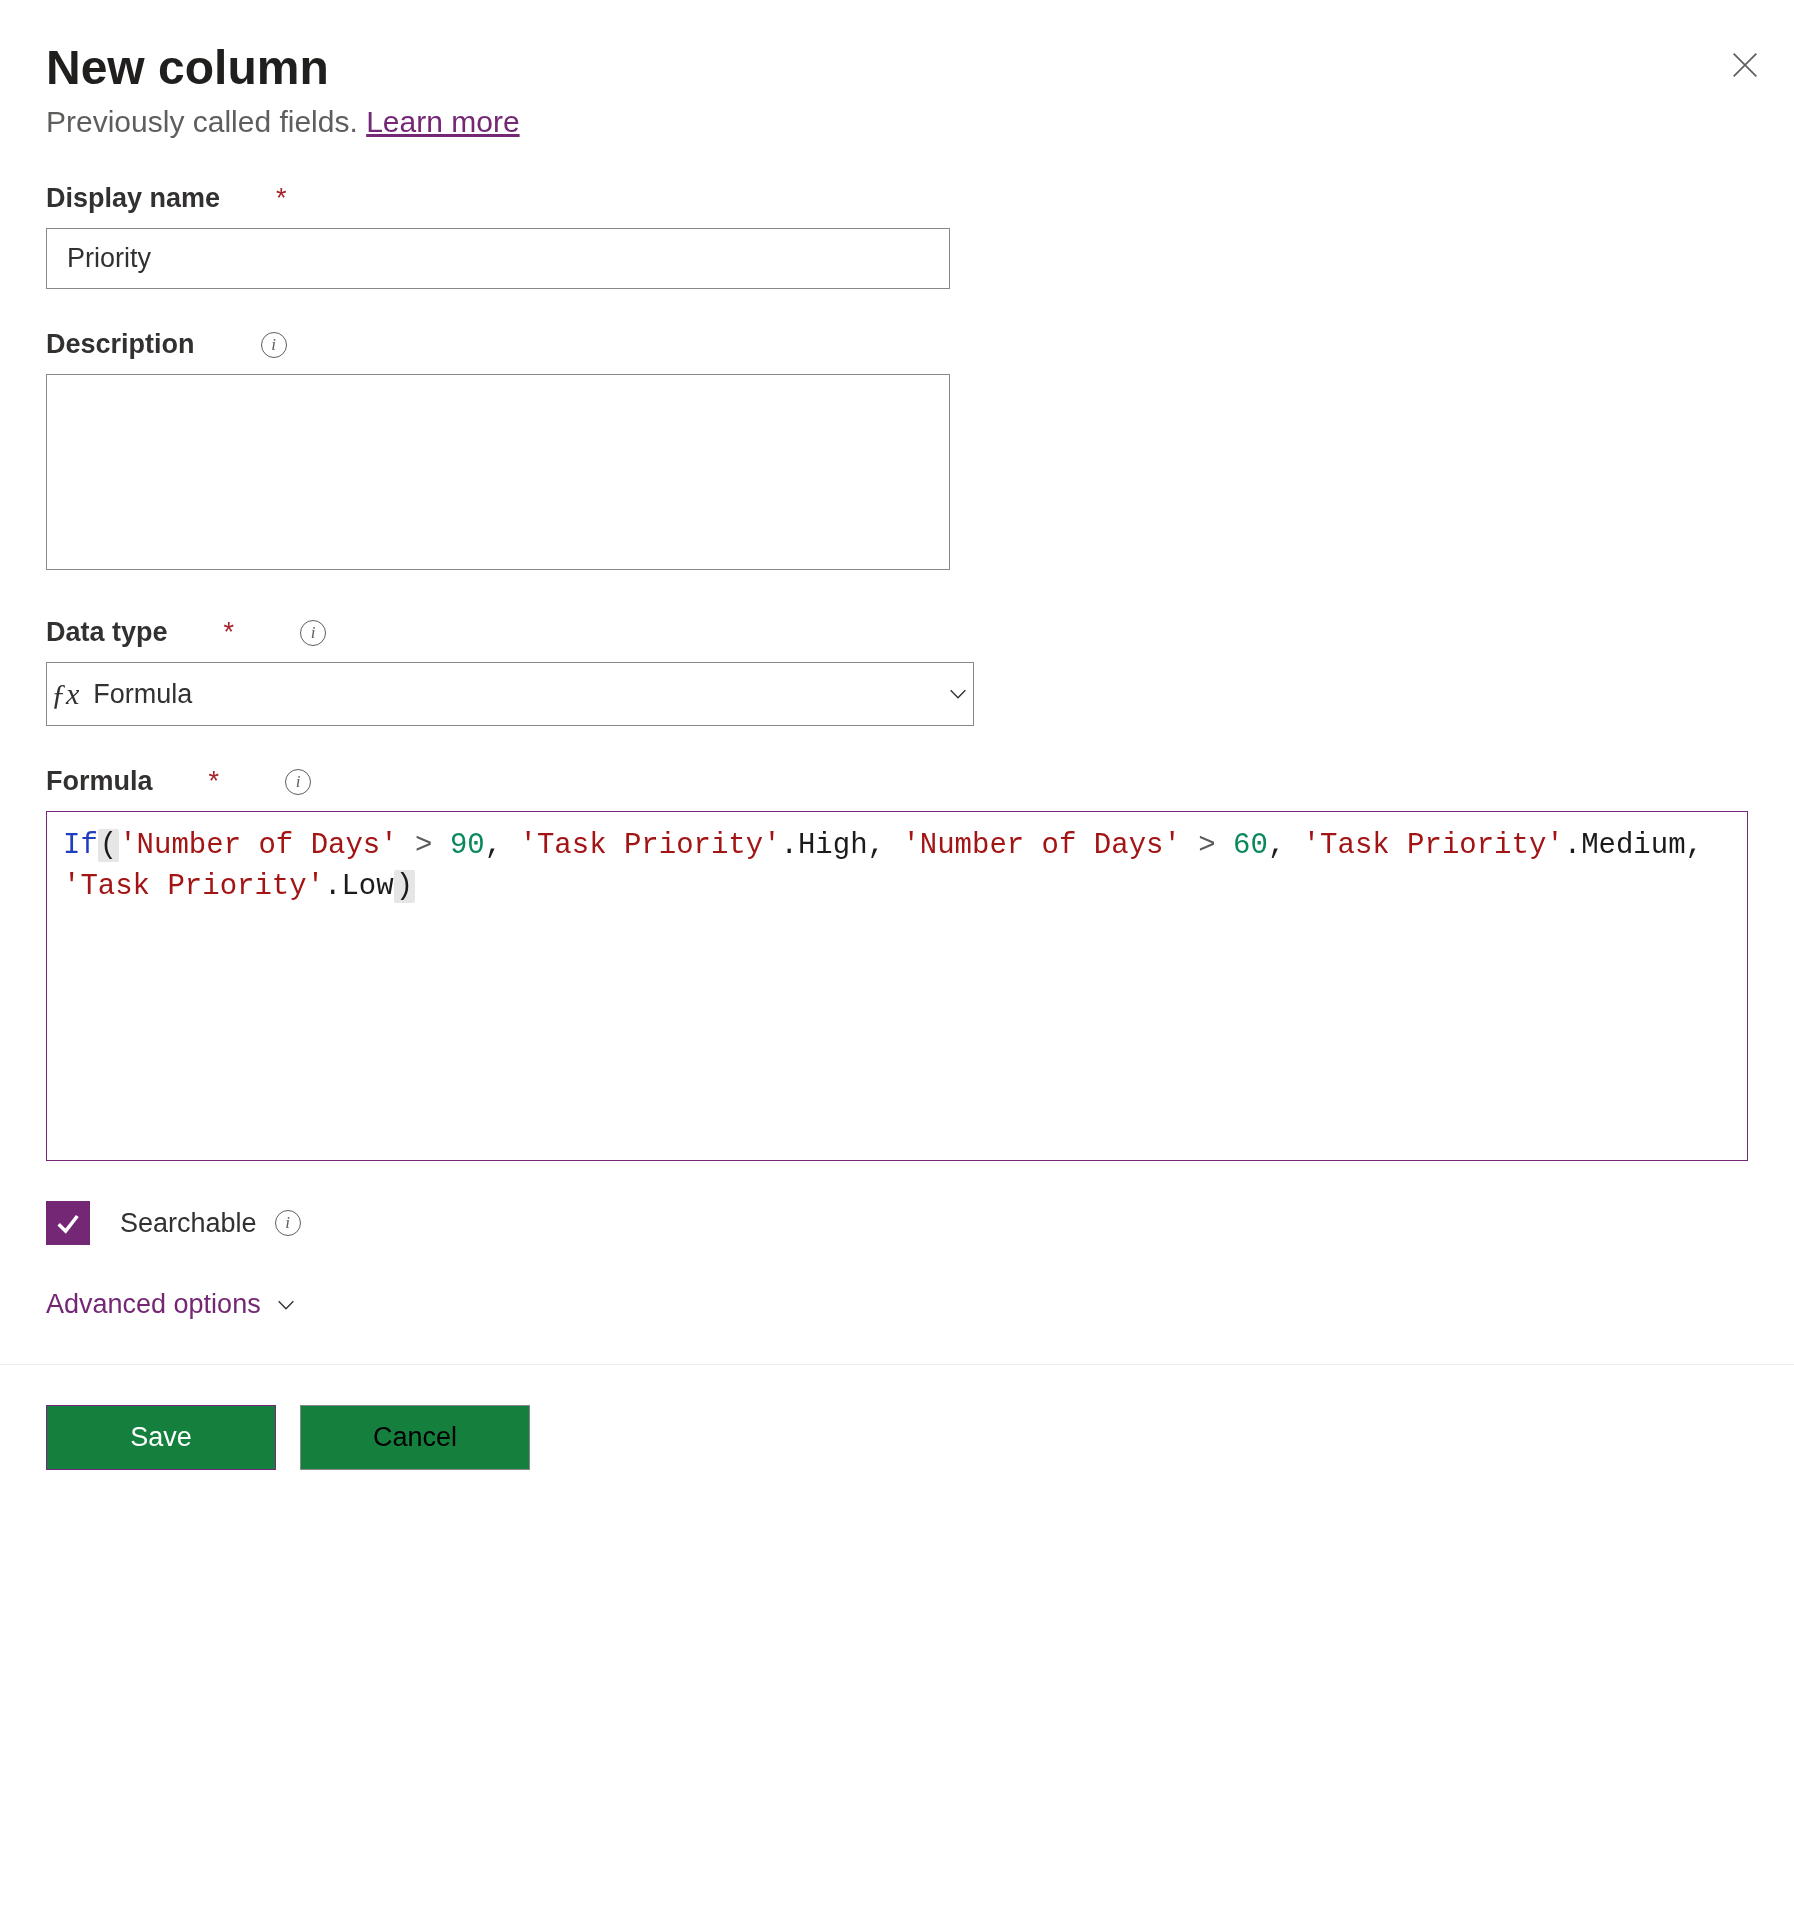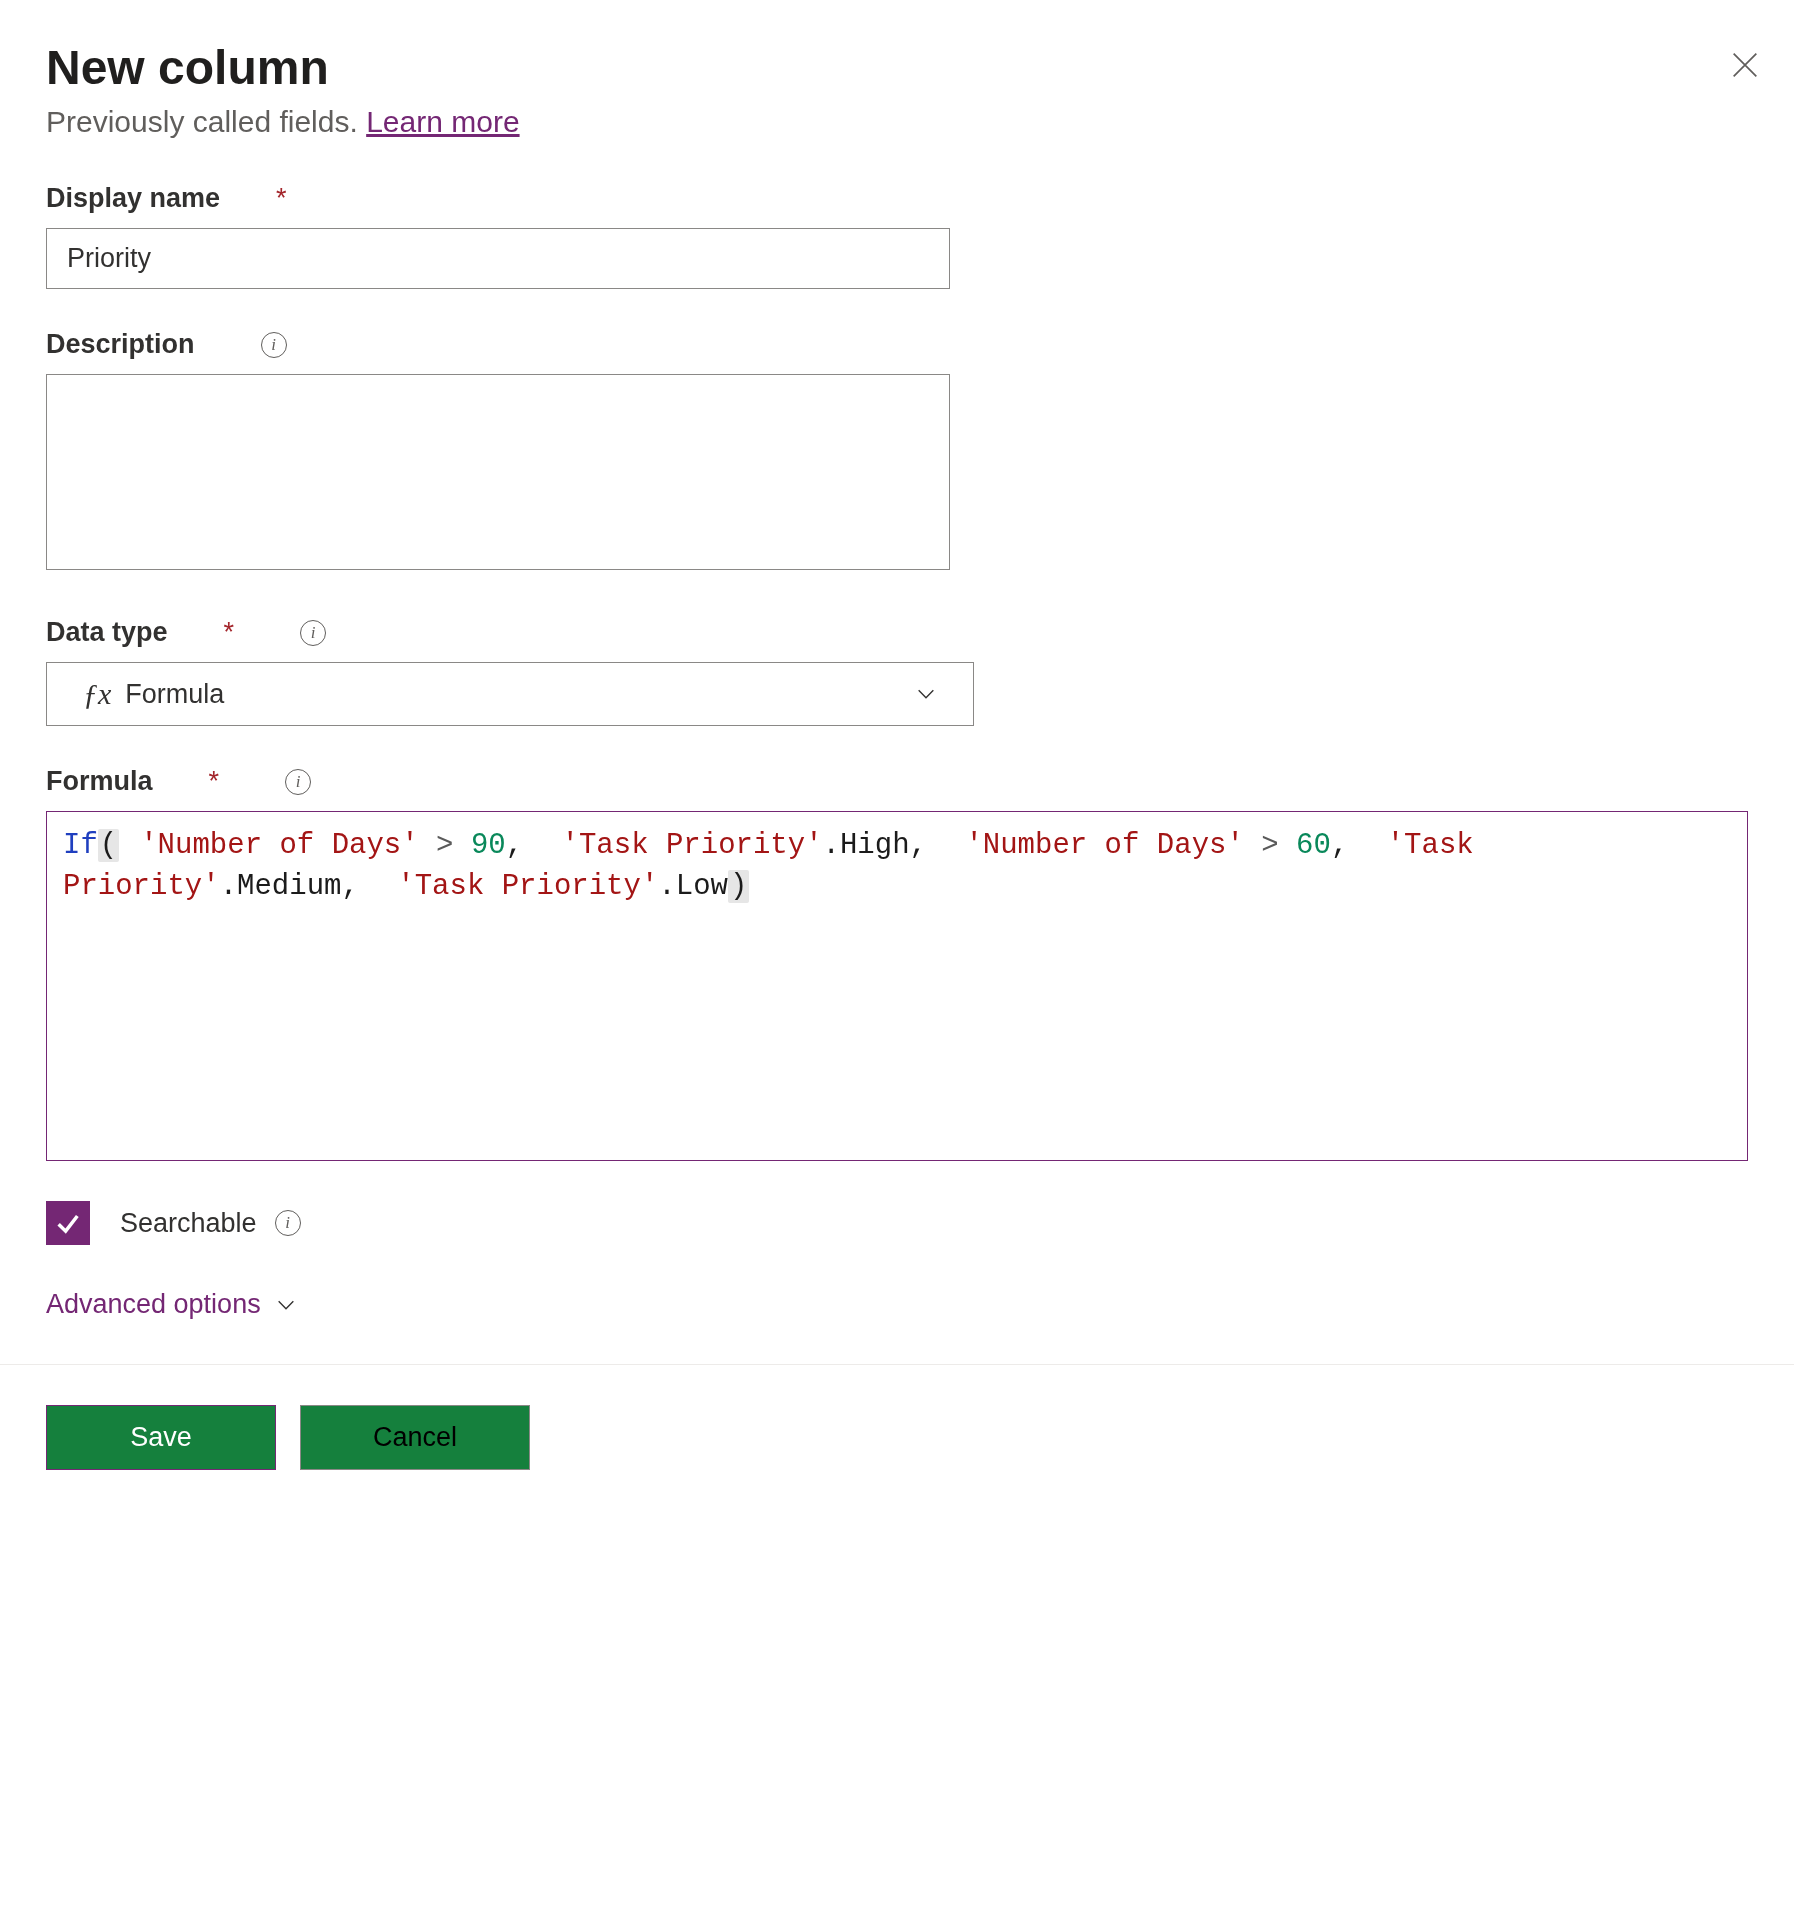--- a/index.html
+++ b/index.html
@@ -70,21 +70,21 @@
     font-size: 27px;
     font-family: inherit;
     color: #323130;
     background: #fff;
   }
   textarea.text-input { height: 196px; resize: none; }
   .select {
     width: 928px;
     max-width: 100%;
     border: 1px solid #8a8886;
-    padding: 14px 36px;
+    padding: 14px 4px;
     font-size: 27px;
     display: flex;
     align-items: center;
     justify-content: space-between;
     background: #fff;
     cursor: pointer;
   }
   .select-left { display: flex; align-items: center; gap: 14px; }
   .fx-icon {
     font-family: "Times New Roman", Georgia, serif;
@@ -111,21 +111,21 @@
   .formula-code {
     font-family: Consolas, "Courier New", monospace;
     font-size: 29px;
     line-height: 1.4;
     white-space: pre-wrap;
     word-wrap: break-word;
     color: #1b1b1b;
   }
   .tok-fn { color: #1f3fbf; }
   .tok-paren-hl { background: #e6e6e6; padding: 0 2px; border-radius: 2px; }
-  .tok-str { color: #a31515; padding-left: 21px; }
+  .tok-str { color: #a31515; }
   .tok-op { color: #5a5a5a; }
   .tok-num { color: #09885a; }
   .checkbox-row {
     display: flex;
     align-items: center;
     gap: 30px;
     margin-bottom: 44px;
   }
   .checkbox {
     width: 44px;

